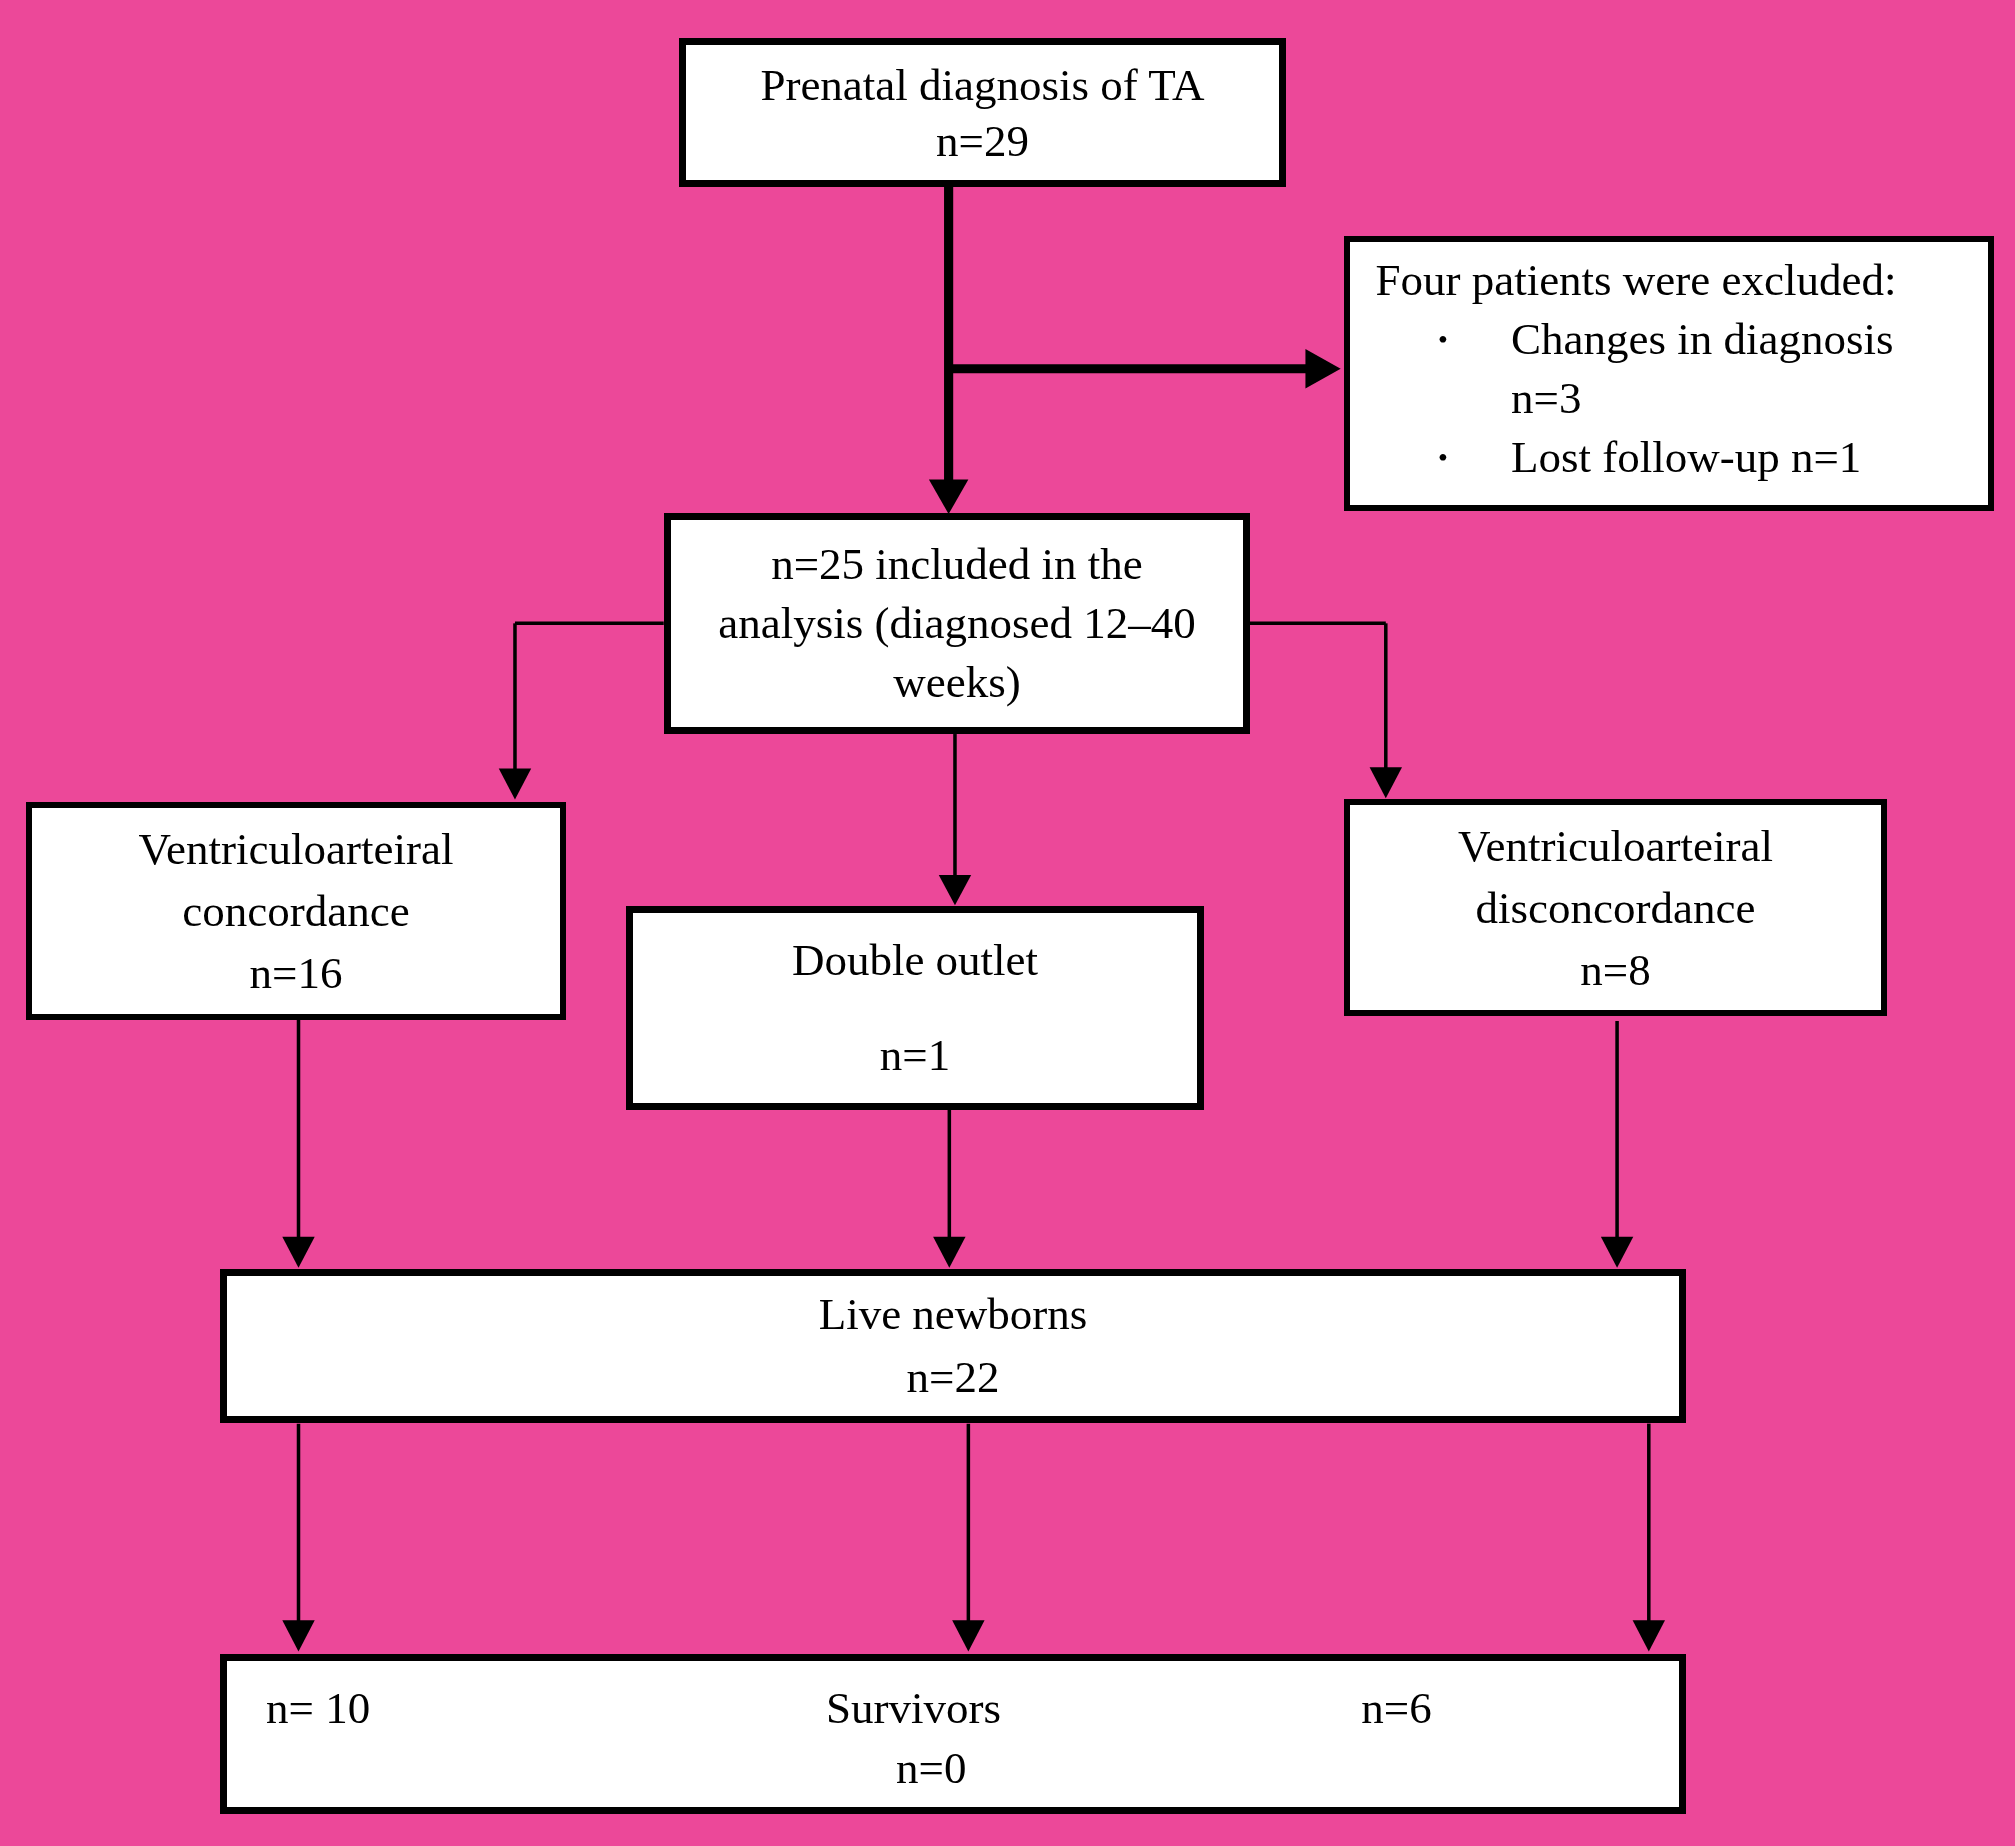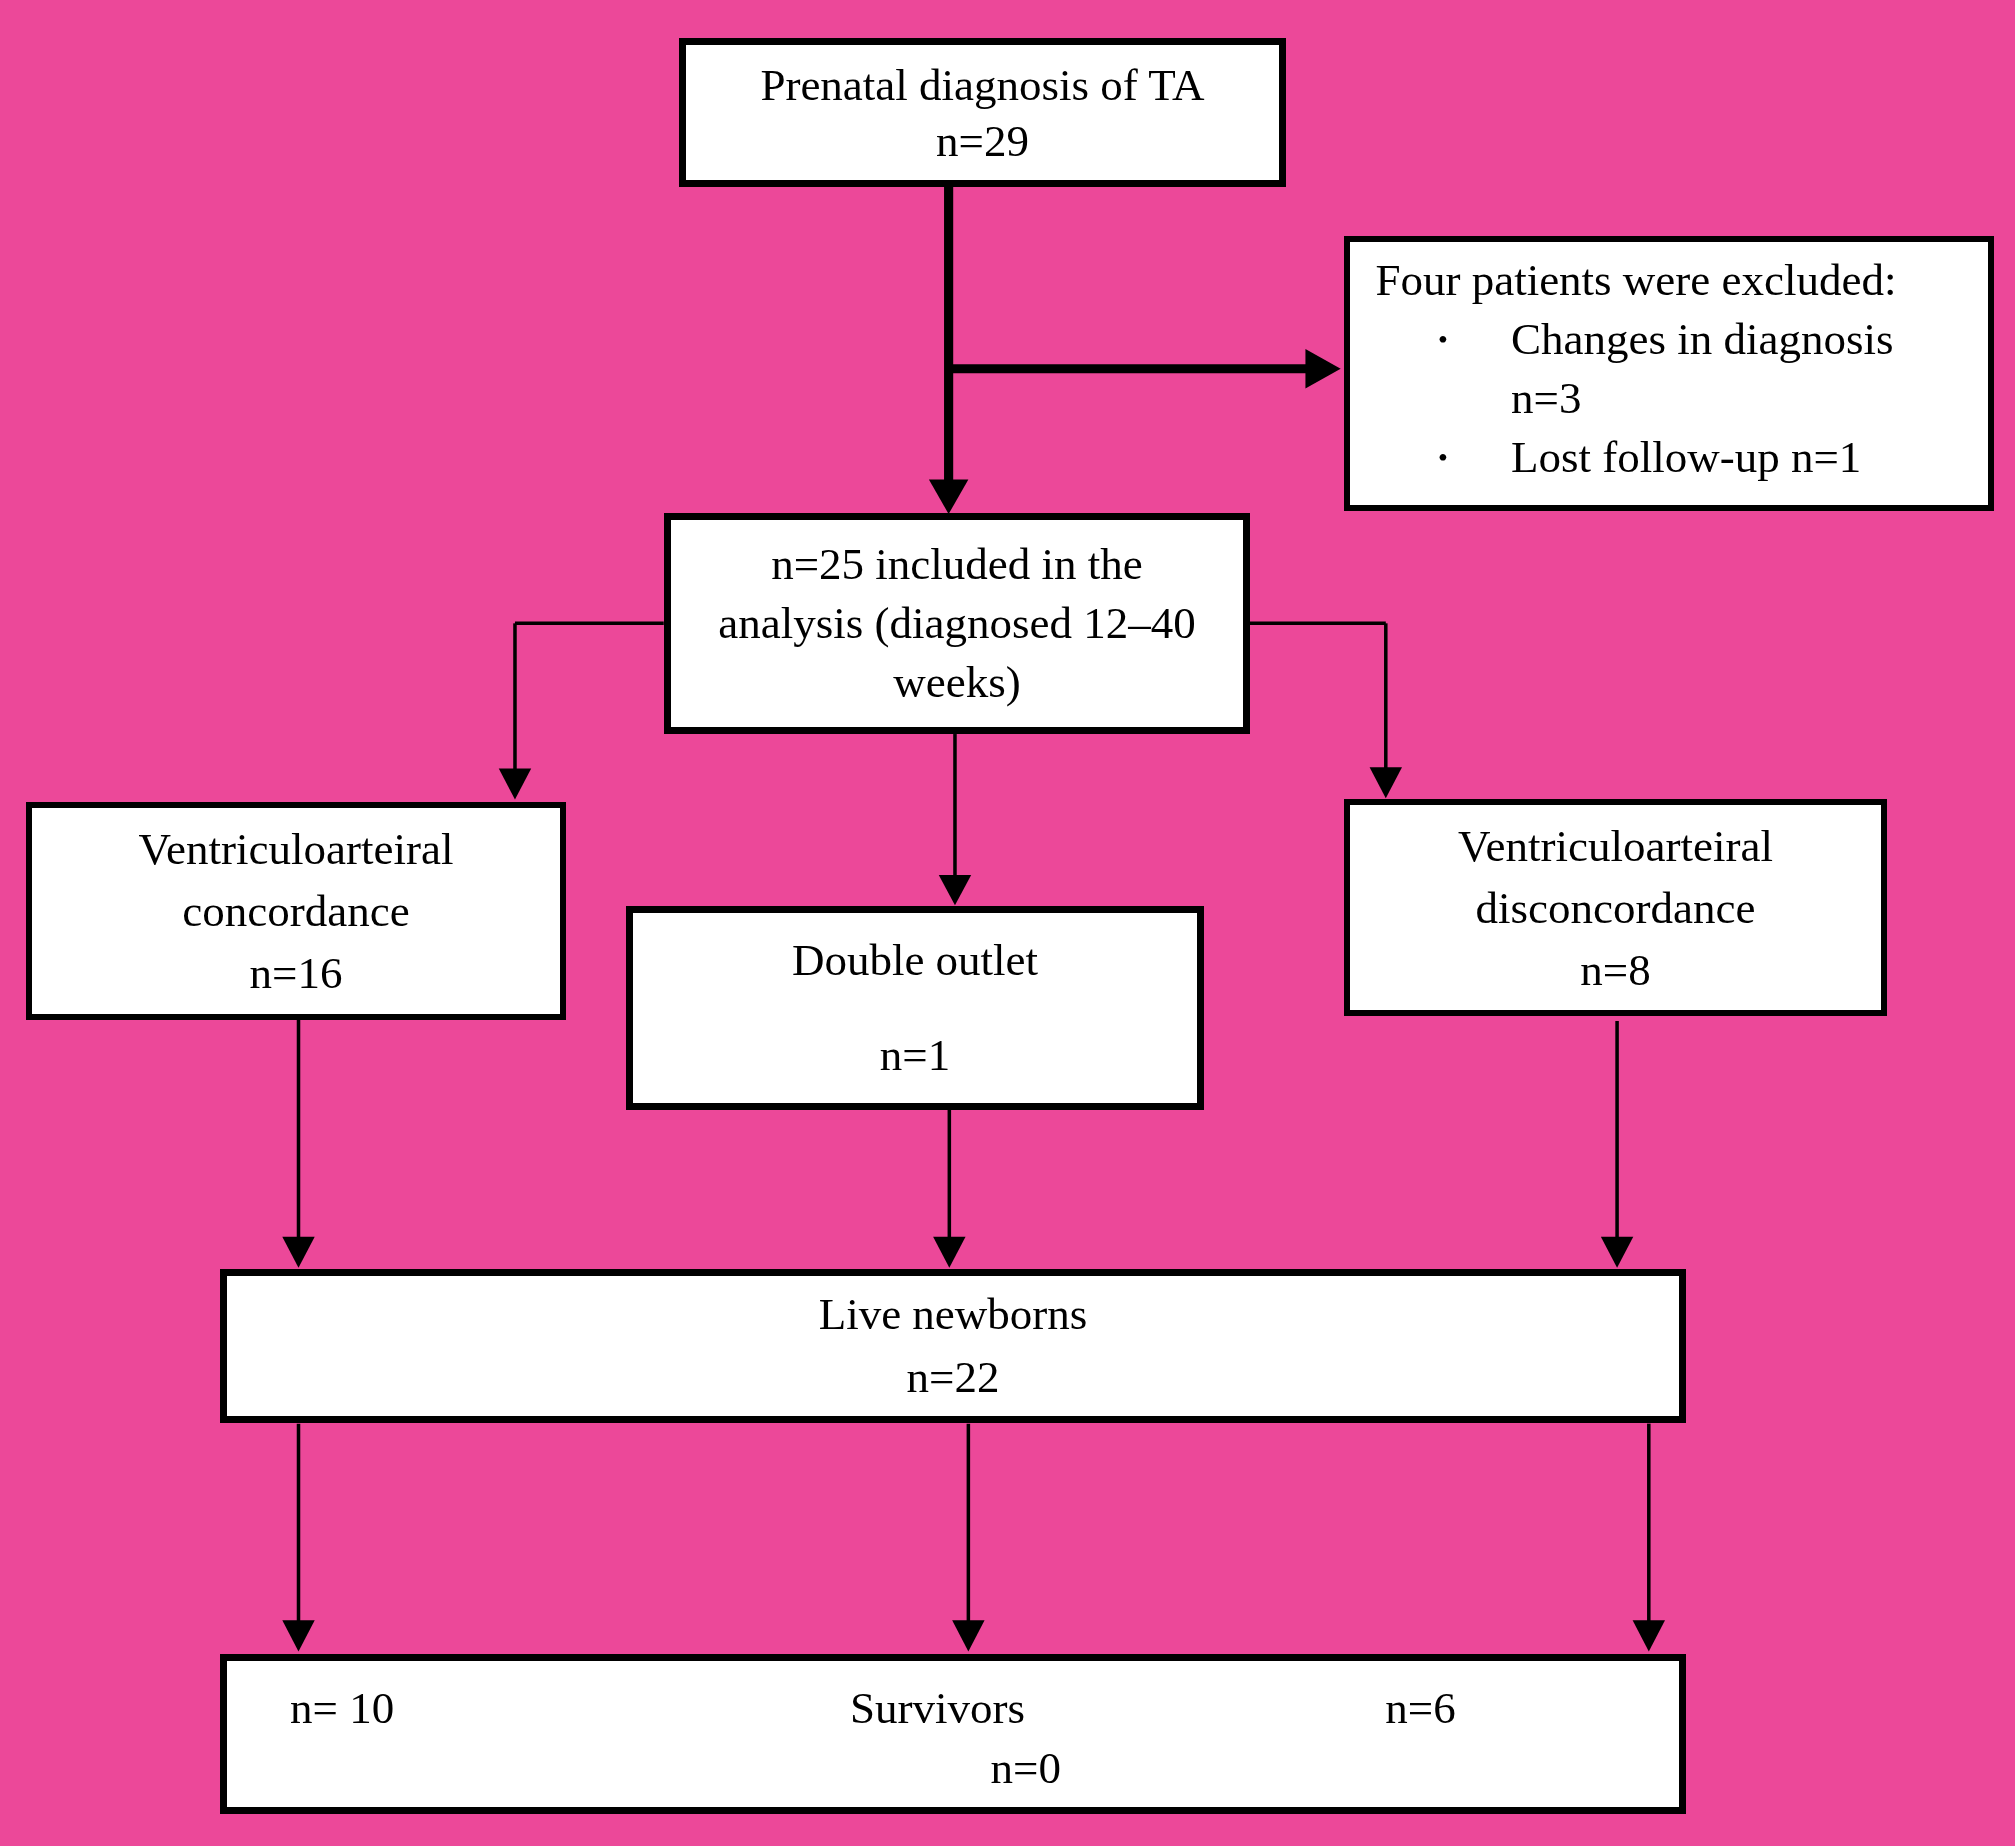--- a/index.html
+++ b/index.html
@@ -26,25 +26,25 @@
     padding-top:9px;border-width:6.3px;
   }
   .excluded-title{line-height:59px;margin-left:25.4px;}
   .bullet-item{position:relative;padding-left:161px;line-height:59px;}
   .bullet-item .bullet{
     position:absolute;left:79px;top:0;width:28px;height:59px;
     display:flex;align-items:center;justify-content:center;font-size:28px;
   }
   .pre{white-space:pre-line;}
   .box.survivors{display:block;}
-  .survivors span{position:absolute;line-height:59px;display:block;margin-left:24px;}
+  .survivors span{position:absolute;line-height:59px;display:block;}
   .sv-left{left:39px;top:17.6px;}
   .sv-label{left:492px;top:17.6px;width:282px;text-align:right;}
   .sv-right{left:1099px;top:17.6px;width:141px;text-align:center;}
-  .sv-bottom{left:669px;top:78px;width:141px;text-align:right;}
+  .sv-bottom{left:669px;top:78px;width:141px;text-align:left;}
   .thin{border-width:6.3px;}
   .thick11{border-width:7.8px;font-family:Liberation Serif, serif;}
 </style>
 </head>
 <body>
 
 <div class="stage">
 
   <svg class="connectors" width="2015" height="1846" viewBox="0 0 2857 2618" fill="#000" stroke="#000">
 

